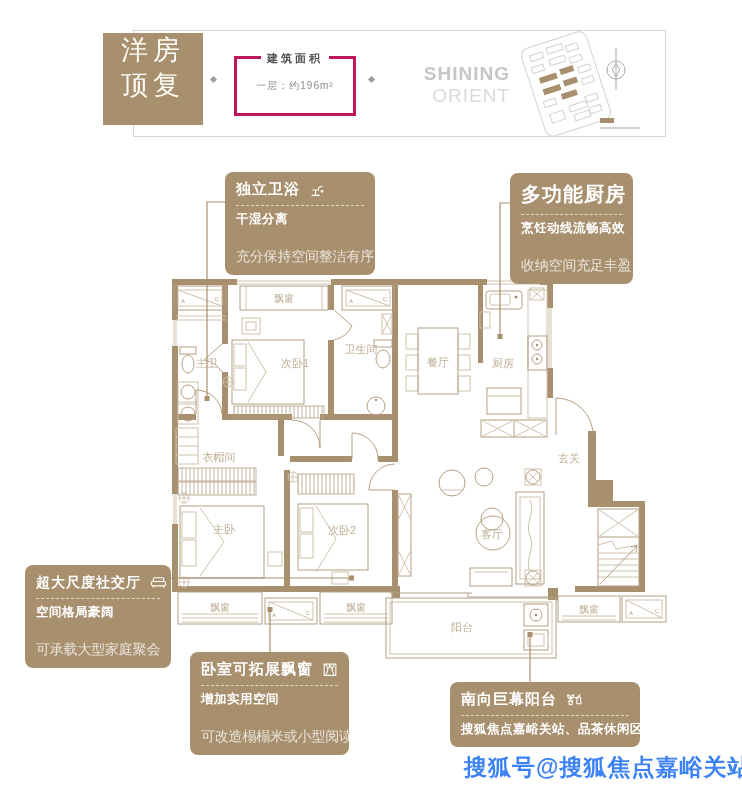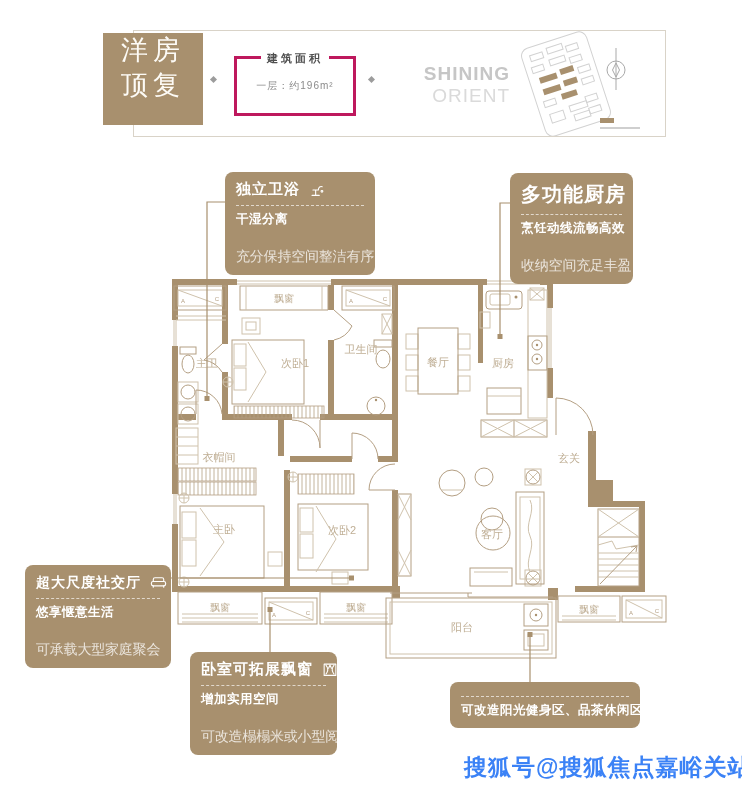--- a/index.html
+++ b/index.html
@@ -31,21 +31,21 @@
   .co-sep{border-top:1px dashed rgba(255,255,255,.65);margin:6px 0 5px;}
   .co-l1{font-size:12.5px;font-weight:bold;letter-spacing:.5px;white-space:nowrap;}
   .co-l2{font-size:14px;color:rgba(255,255,255,.75);margin-top:20px;letter-spacing:-.2px;white-space:nowrap;}
   .co-icon{flex:0 0 auto;display:inline-flex;}
   .co-icon svg{stroke:#fff;fill:none;stroke-width:1.2;stroke-linecap:round;stroke-linejoin:round;}
   #co1{left:225px;top:172px;width:150px;}
   #co2{left:510px;top:173px;width:123px;}
   #co2 .co-title{font-size:20px;}
   #co3{left:25px;top:565px;width:146px;}
   #co3 .co-title{font-size:14px;}
-  #co4{left:190px;top:652px;width:147px;}
+  #co4{left:190px;top:652px;width:159px;}
   #co5{left:450px;top:682px;width:190px;}
 
   
   svg text{font-family:"Liberation Sans","DejaVu Sans",sans-serif;}
   .w{fill:#a8906e;stroke:none;}
   .ln{fill:none;stroke:#b49f83;stroke-width:1;}
   .ll{fill:none;stroke:#cfc2ac;stroke-width:1;}
   .wg{fill:#ffffff;stroke:none;}
   .rm{fill:#bfae94;font-size:11px;text-anchor:middle;}
   .bw{fill:#bfae94;font-size:10px;text-anchor:middle;}
@@ -474,37 +474,47 @@
     <span>超大尺度社交厅</span>
     <span class="co-icon">
       <svg width="19" height="19" viewBox="0 0 20 20">
         <path d="M4.5 9V6.8A1.8 1.8 0 0 1 6.3 5h7.4a1.8 1.8 0 0 1 1.8 1.8V9"></path>
         <rect x="2.5" y="9" width="15" height="4.5" rx="1.8"></rect>
         <path d="M4.5 13.5V15M15.5 13.5V15"></path>
       </svg>
     </span>
   </div>
   <div class="co-sep"></div>
-  <div class="co-l1">悠享惬意生活</div>
+  <div class="co-l1">空间格局豪阔</div>
   <div class="co-l2">可承载大型家庭聚会</div>
 </div>
 
 <div id="co4" class="abs callout">
   <div class="co-title">
     <span>卧室可拓展飘窗</span>
     <span class="co-icon">
       <svg width="18" height="18" viewBox="0 0 20 20">
         <rect x="3.5" y="3.5" width="13" height="12.5"></rect>
         <path d="M5.5 4.5c2.4 3 2.4 7 0 10M14.5 4.5c-2.4 3-2.4 7 0 10M10 4.5l-1.6 3.5M10 4.5l1.6 3.5"></path>
       </svg>
     </span>
   </div>
   <div class="co-sep"></div>
   <div class="co-l1">增加实用空间</div>
   <div class="co-l2">可改造榻榻米或小型阅读角</div>
 </div>
 
 <div id="co5" class="abs callout">
+  <div class="co-title">
+    <span>南向巨幕阳台</span>
+    <span class="co-icon">
+      <svg width="19" height="19" viewBox="0 0 20 20">
+        <path d="M6 9c0-2.2 1.6-3.8 3.2-3.8C9.2 7.4 8 9 6 9zM6 9c0-2.2-1.6-3.8-3.2-3.8C2.8 7.4 4 9 6 9zM6 9v2.5"></path>
+        <path d="M4 11.5h4l-.6 4H4.6z"></path>
+        <path d="M12.5 7.5h3.5l1 7h-4.5zM12.5 9l-2-1M14.5 7.5V5.8l1.5-.8"></path>
+      </svg>
+    </span>
+  </div>
   <div class="co-sep"></div>
-  <div class="co-l1">可改造阳光健身区、品茶休闲区</div>
+  <div class="co-l1">搜狐焦点嘉峪关站、品茶休闲区</div>
 </div>
 
 <div class="abs watermark">搜狐号@搜狐焦点嘉峪关站</div>
 
 </body></html>

